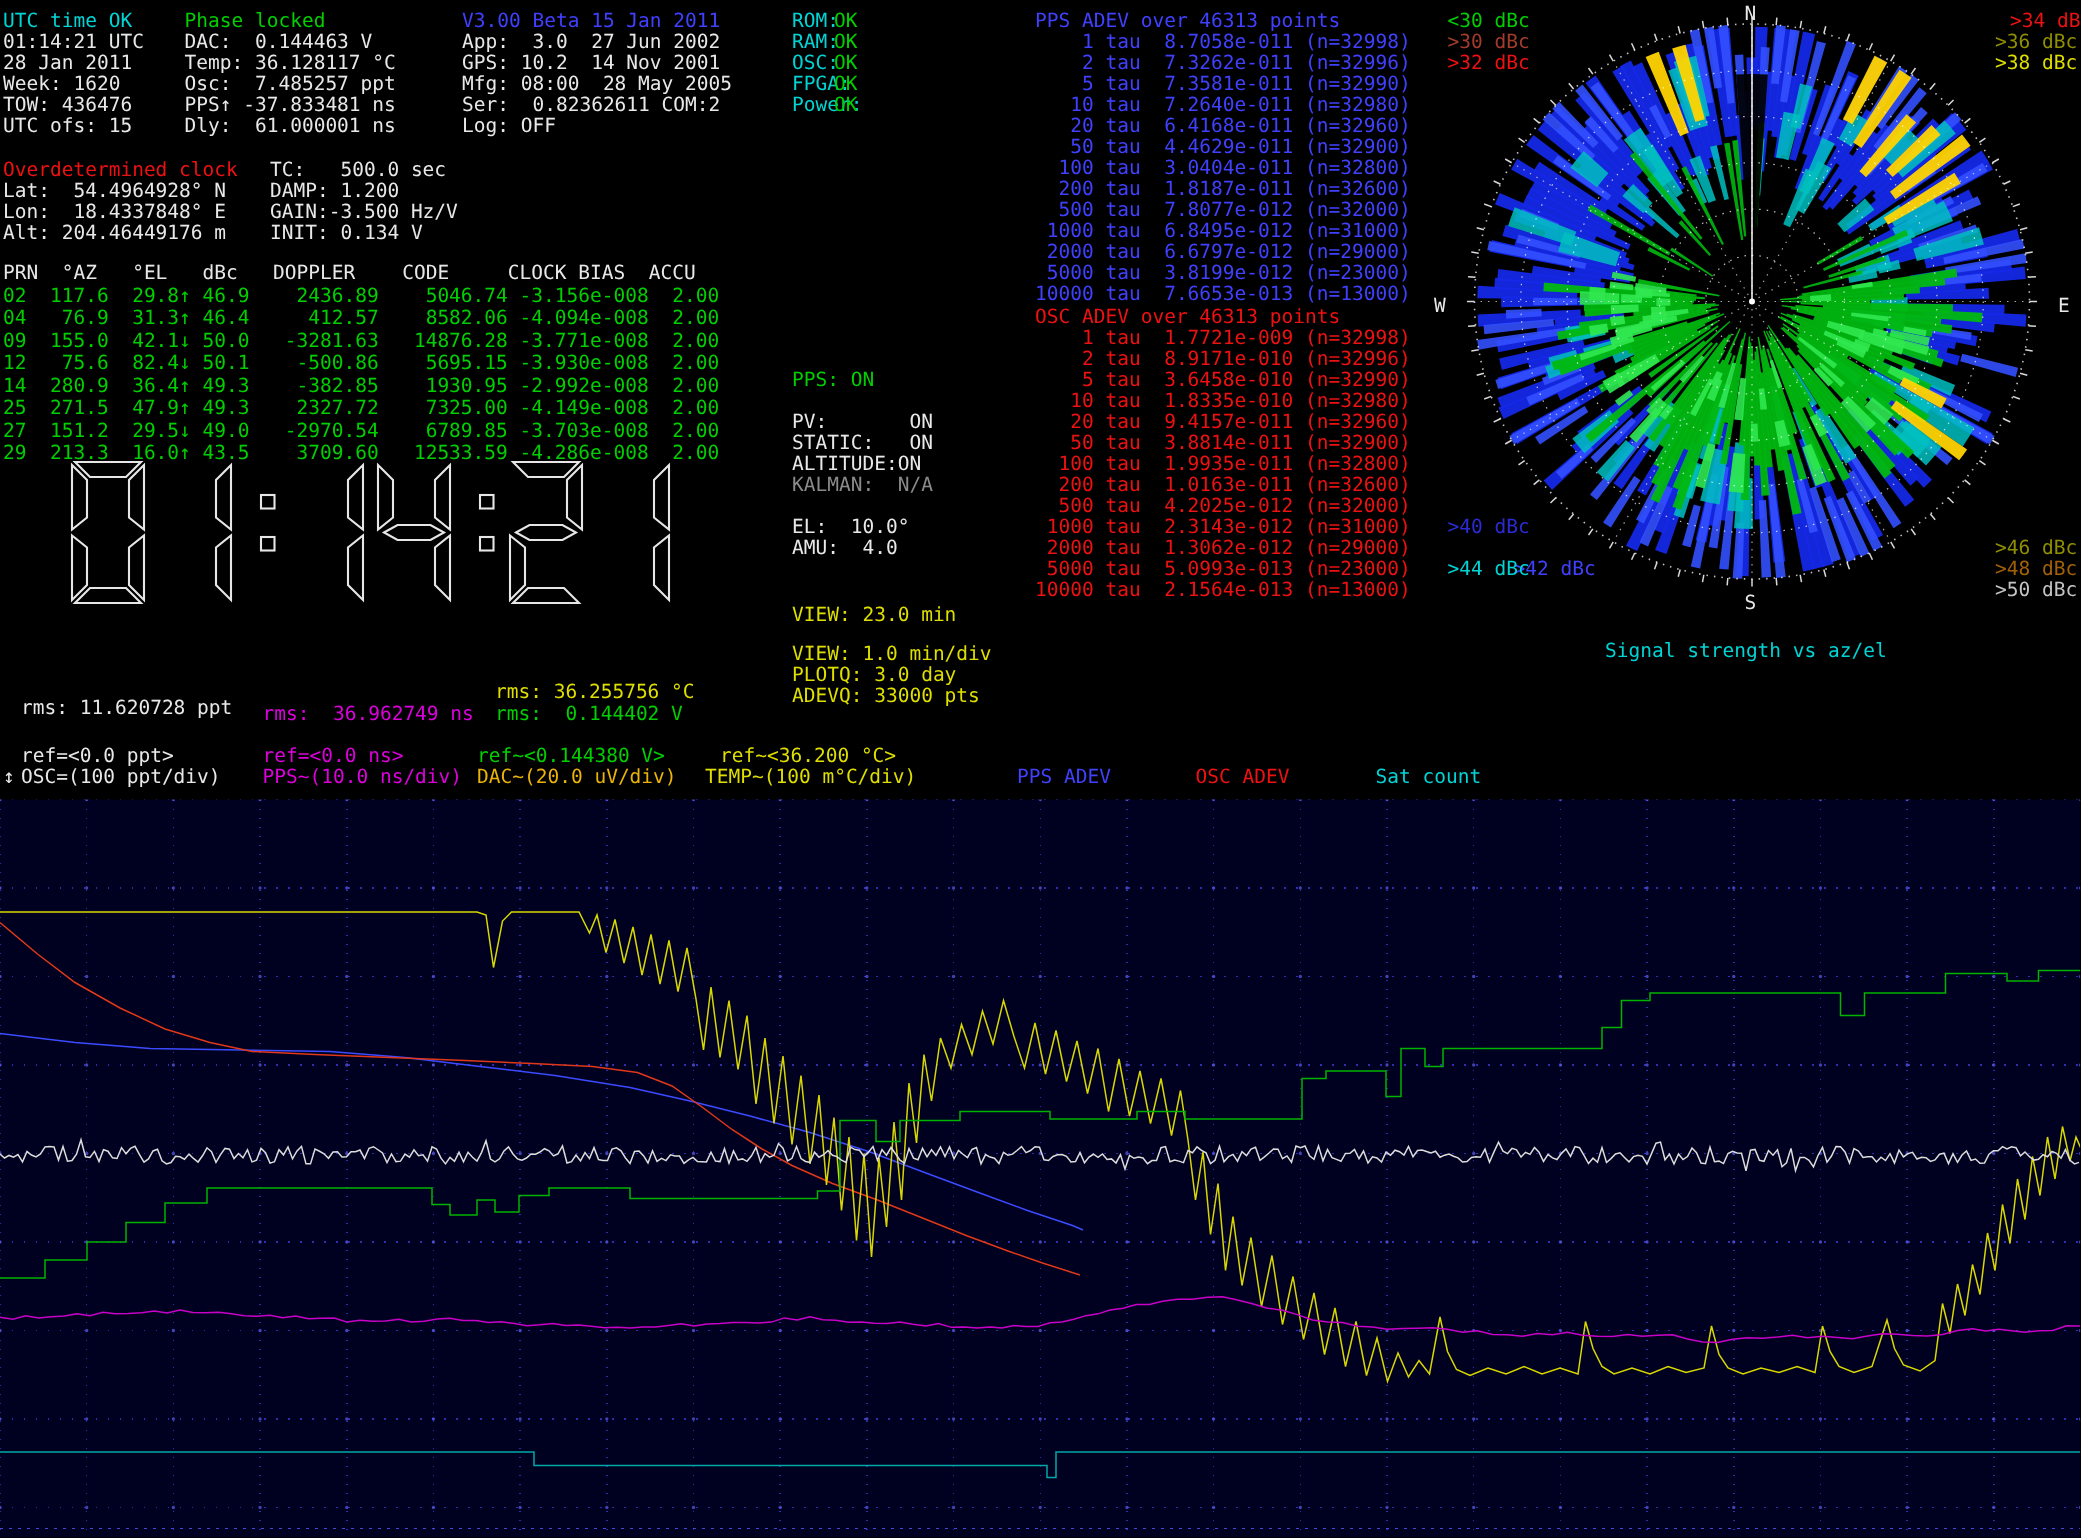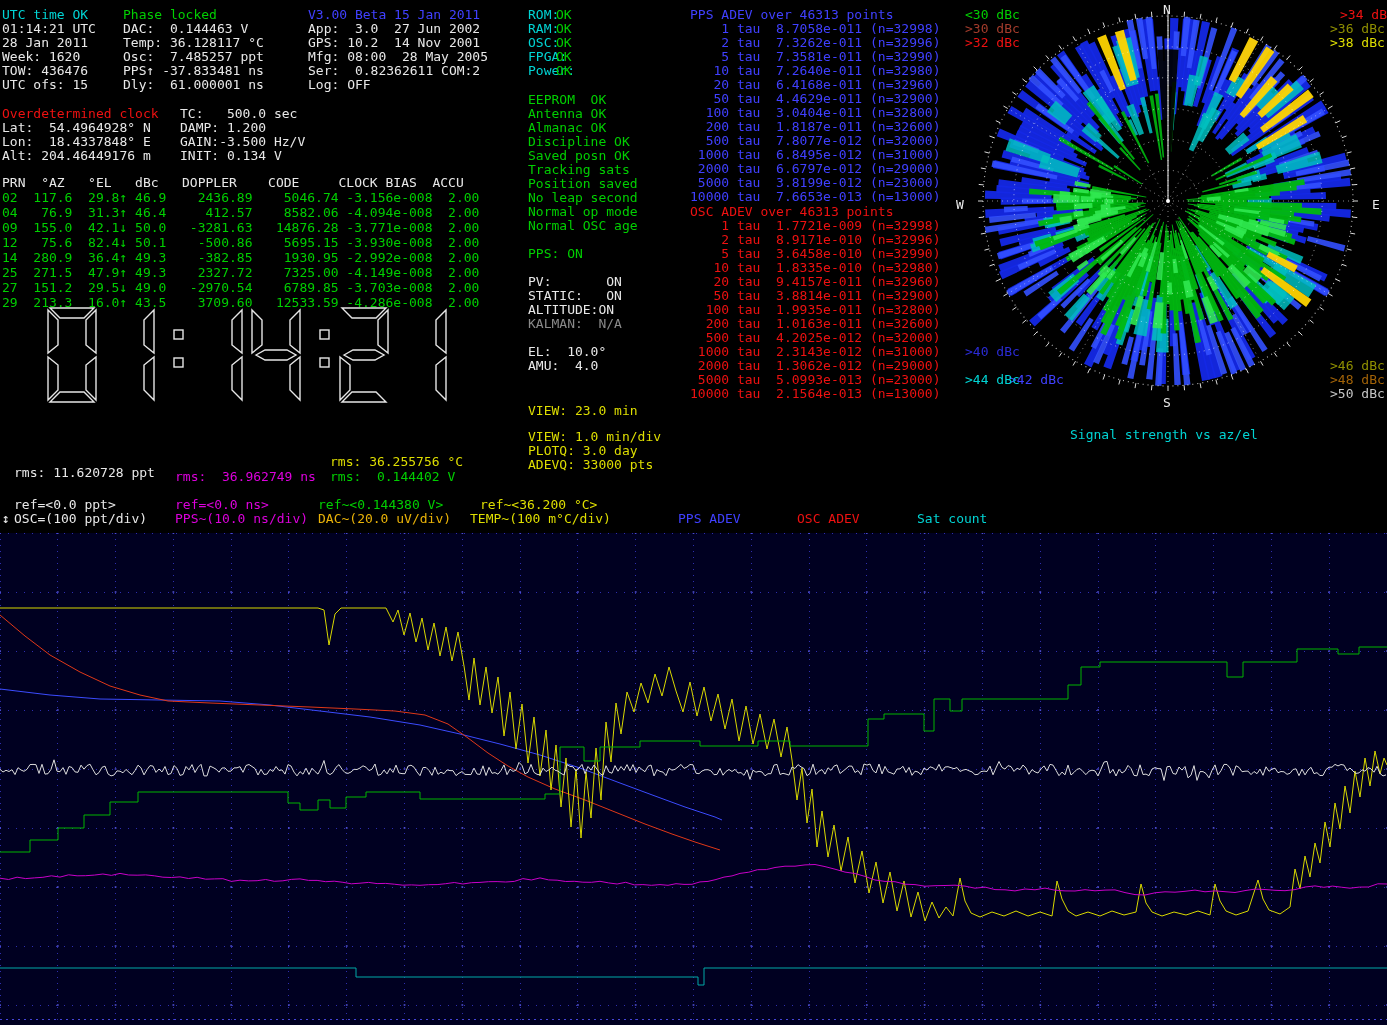--- a/index.html
+++ b/index.html
@@ -63,30 +63,20 @@
 Lon:  18.4337848° E
 Alt: 204.46449176 m</div>
   <div class="blk c-white" style="left:180px;top:107px">TC:   500.0 sec
 DAMP: 1.200
 GAIN:-3.500 Hz/V
 INIT: 0.134 V</div>
 
   <div class="blk c-white" style="left:2px;top:176px">PRN  °AZ   °EL   dBc   DOPPLER    CODE     CLOCK BIAS  ACCU</div>
   <div class="blk c-green sat-rows" style="left:2px;top:190px"><div>02  117.6  29.8↑ 46.9    2436.89    5046.74 -3.156e-008  2.00</div><div>04   76.9  31.3↑ 46.4     412.57    8582.06 -4.094e-008  2.00</div><div>09  155.0  42.1↓ 50.0   -3281.63   14876.28 -3.771e-008  2.00</div><div>12   75.6  82.4↓ 50.1    -500.86    5695.15 -3.930e-008  2.00</div><div>14  280.9  36.4↑ 49.3    -382.85    1930.95 -2.992e-008  2.00</div><div>25  271.5  47.9↑ 49.3    2327.72    7325.00 -4.149e-008  2.00</div><div>27  151.2  29.5↓ 49.0   -2970.54    6789.85 -3.703e-008  2.00</div><div>29  213.3  16.0↑ 43.5    3709.60   12533.59 -4.286e-008  2.00</div></div>
 
-  <div class="blk c-green" style="left:528px;top:93px">EEPROM  OK
-Antenna OK
-Almanac OK
-Discipline OK
-Saved posn OK
-Tracking sats
-Position saved
-No leap second
-Normal op mode
-Normal OSC age</div>
   <div class="blk c-green" style="left:528px;top:247px">PPS: ON</div>
   <div class="blk c-white" style="left:528px;top:275px">PV:       ON
 STATIC:   ON
 ALTITUDE:ON</div>
   <div class="blk c-gray" style="left:528px;top:317px">KALMAN:  N/A</div>
   <div class="blk c-white" style="left:528px;top:345px">EL:  10.0°
 AMU:  4.0</div>
   <div class="blk c-yellow" style="left:528px;top:404px">VIEW: 23.0 min</div>
   <div class="blk c-yellow" style="left:528px;top:430px">VIEW: 1.0 min/div
 PLOTQ: 3.0 day

